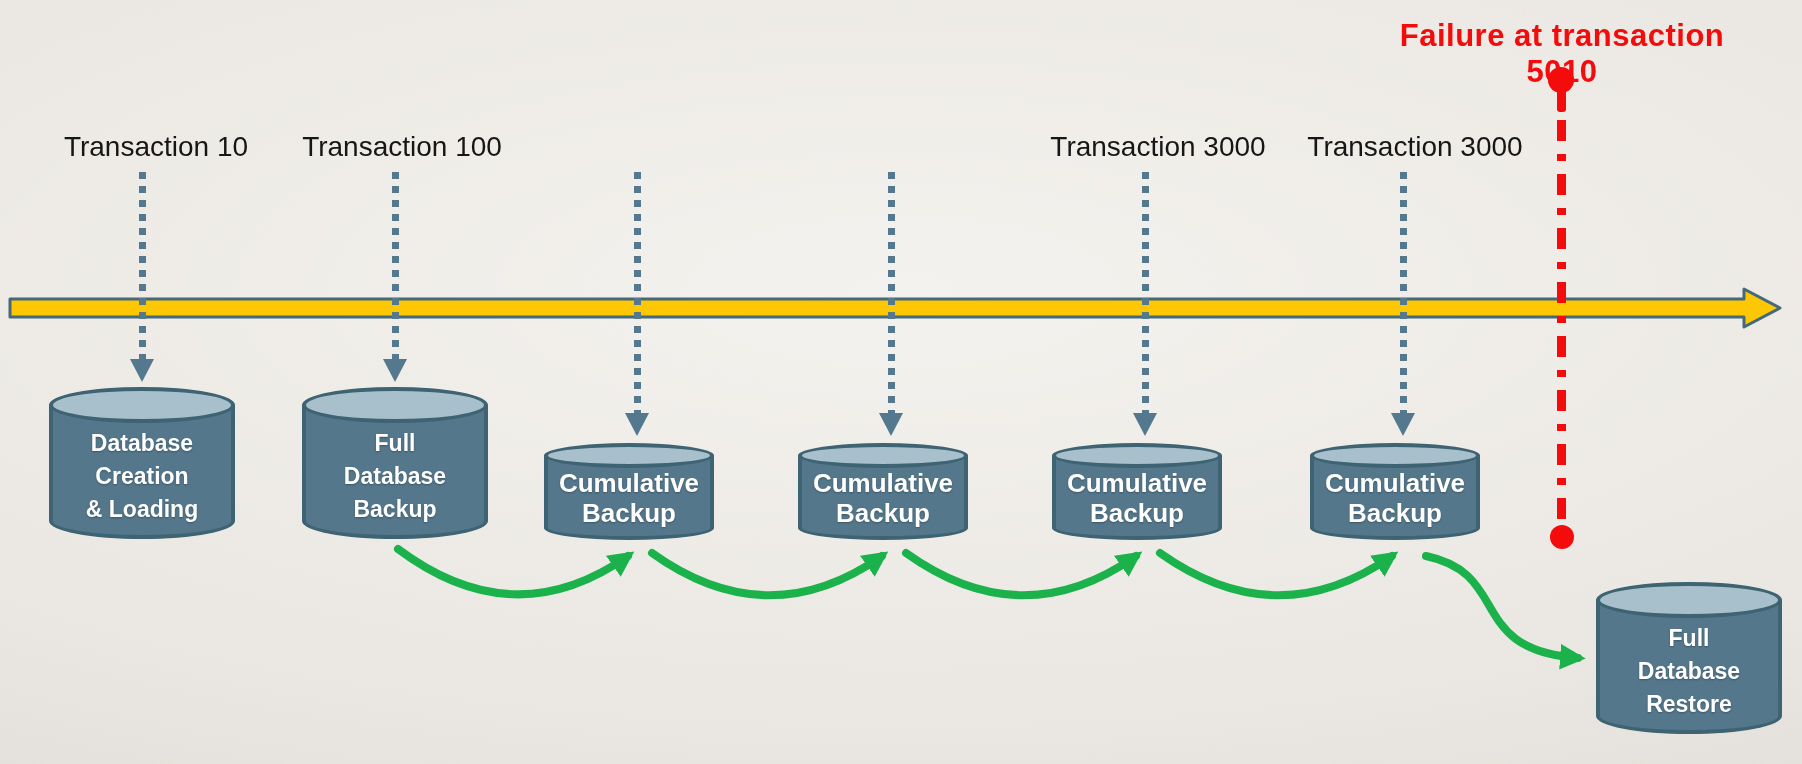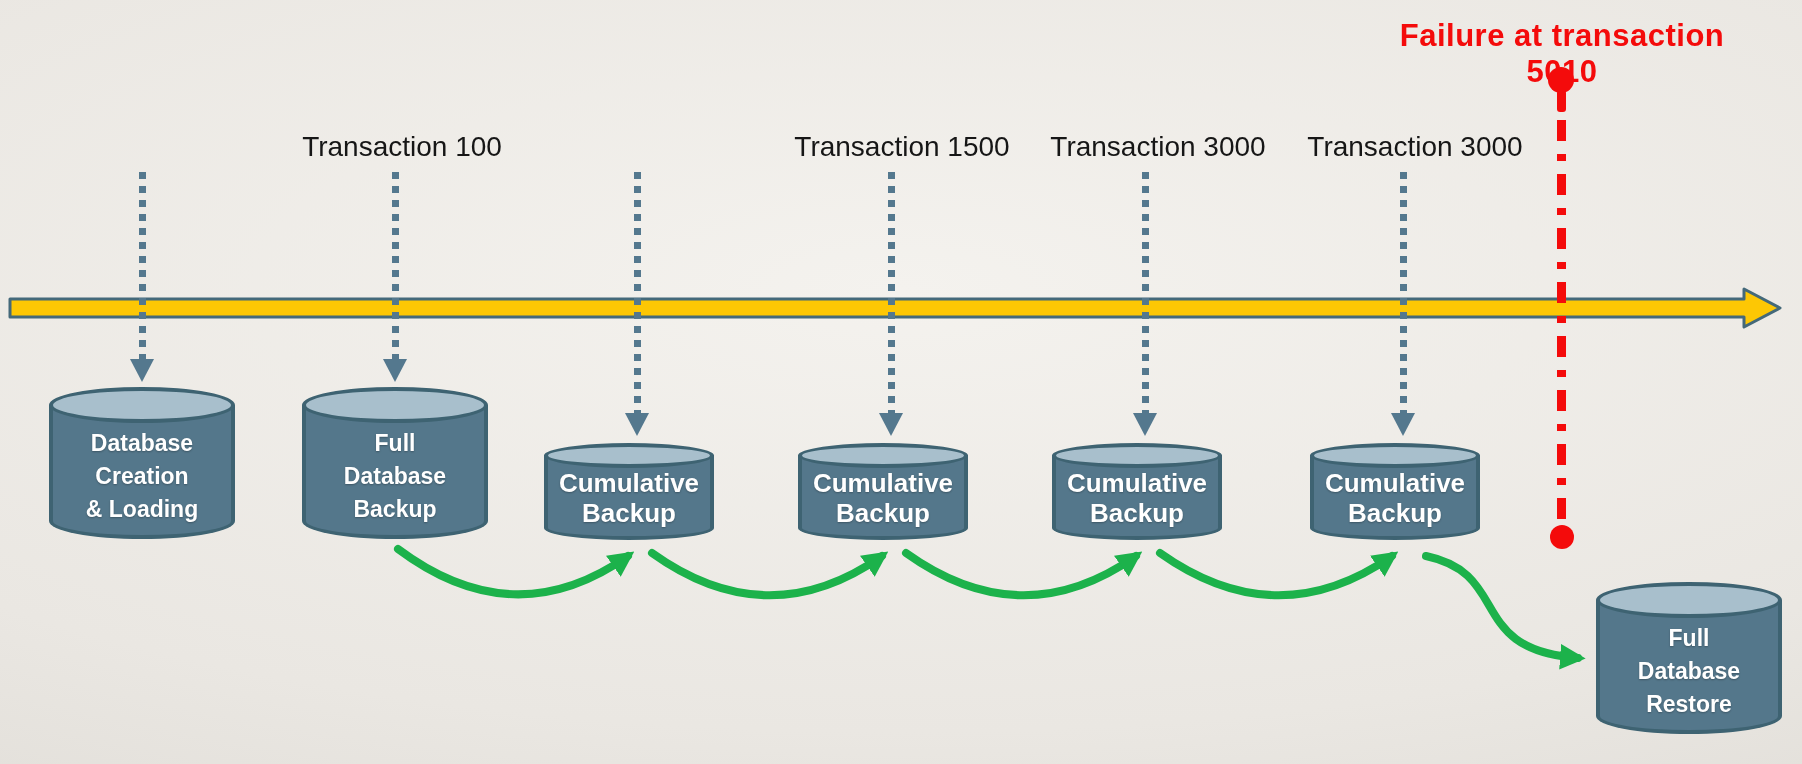--- a/index.html
+++ b/index.html
@@ -135,22 +135,22 @@
   <svg class="timeline-svg">
     <polygon points="10,299 1744,299 1744,289 1780,308 1744,327 1744,317 10,317" fill="#fdc704" stroke="#44697a" stroke-width="3" stroke-linejoin="round"></polygon>
   </svg>
 
   <div class="failure-label">Failure at transaction 5010</div>
   <div class="failure-dot-top"></div>
   <div class="failure-dot-stem"></div>
   <div class="failure-line"></div>
   <div class="failure-dot-bottom"></div>
 
+  <div class="txn-label" style="left:156px">Transaction 10</div>
   <div class="txn-label" style="left:402px">Transaction 100</div>
-  <div class="txn-label" style="left:902px">Transaction 1500</div>
   <div class="txn-label" style="left:1158px">Transaction 3000</div>
   <div class="txn-label" style="left:1415px">Transaction 3000</div>
 
   <div class="dotted-arrow tall" style="left:142px">
       <div class="dots"></div>
       <div class="head"></div>
     </div>
   <div class="dotted-arrow tall" style="left:395px">
       <div class="dots"></div>
       <div class="head"></div>

